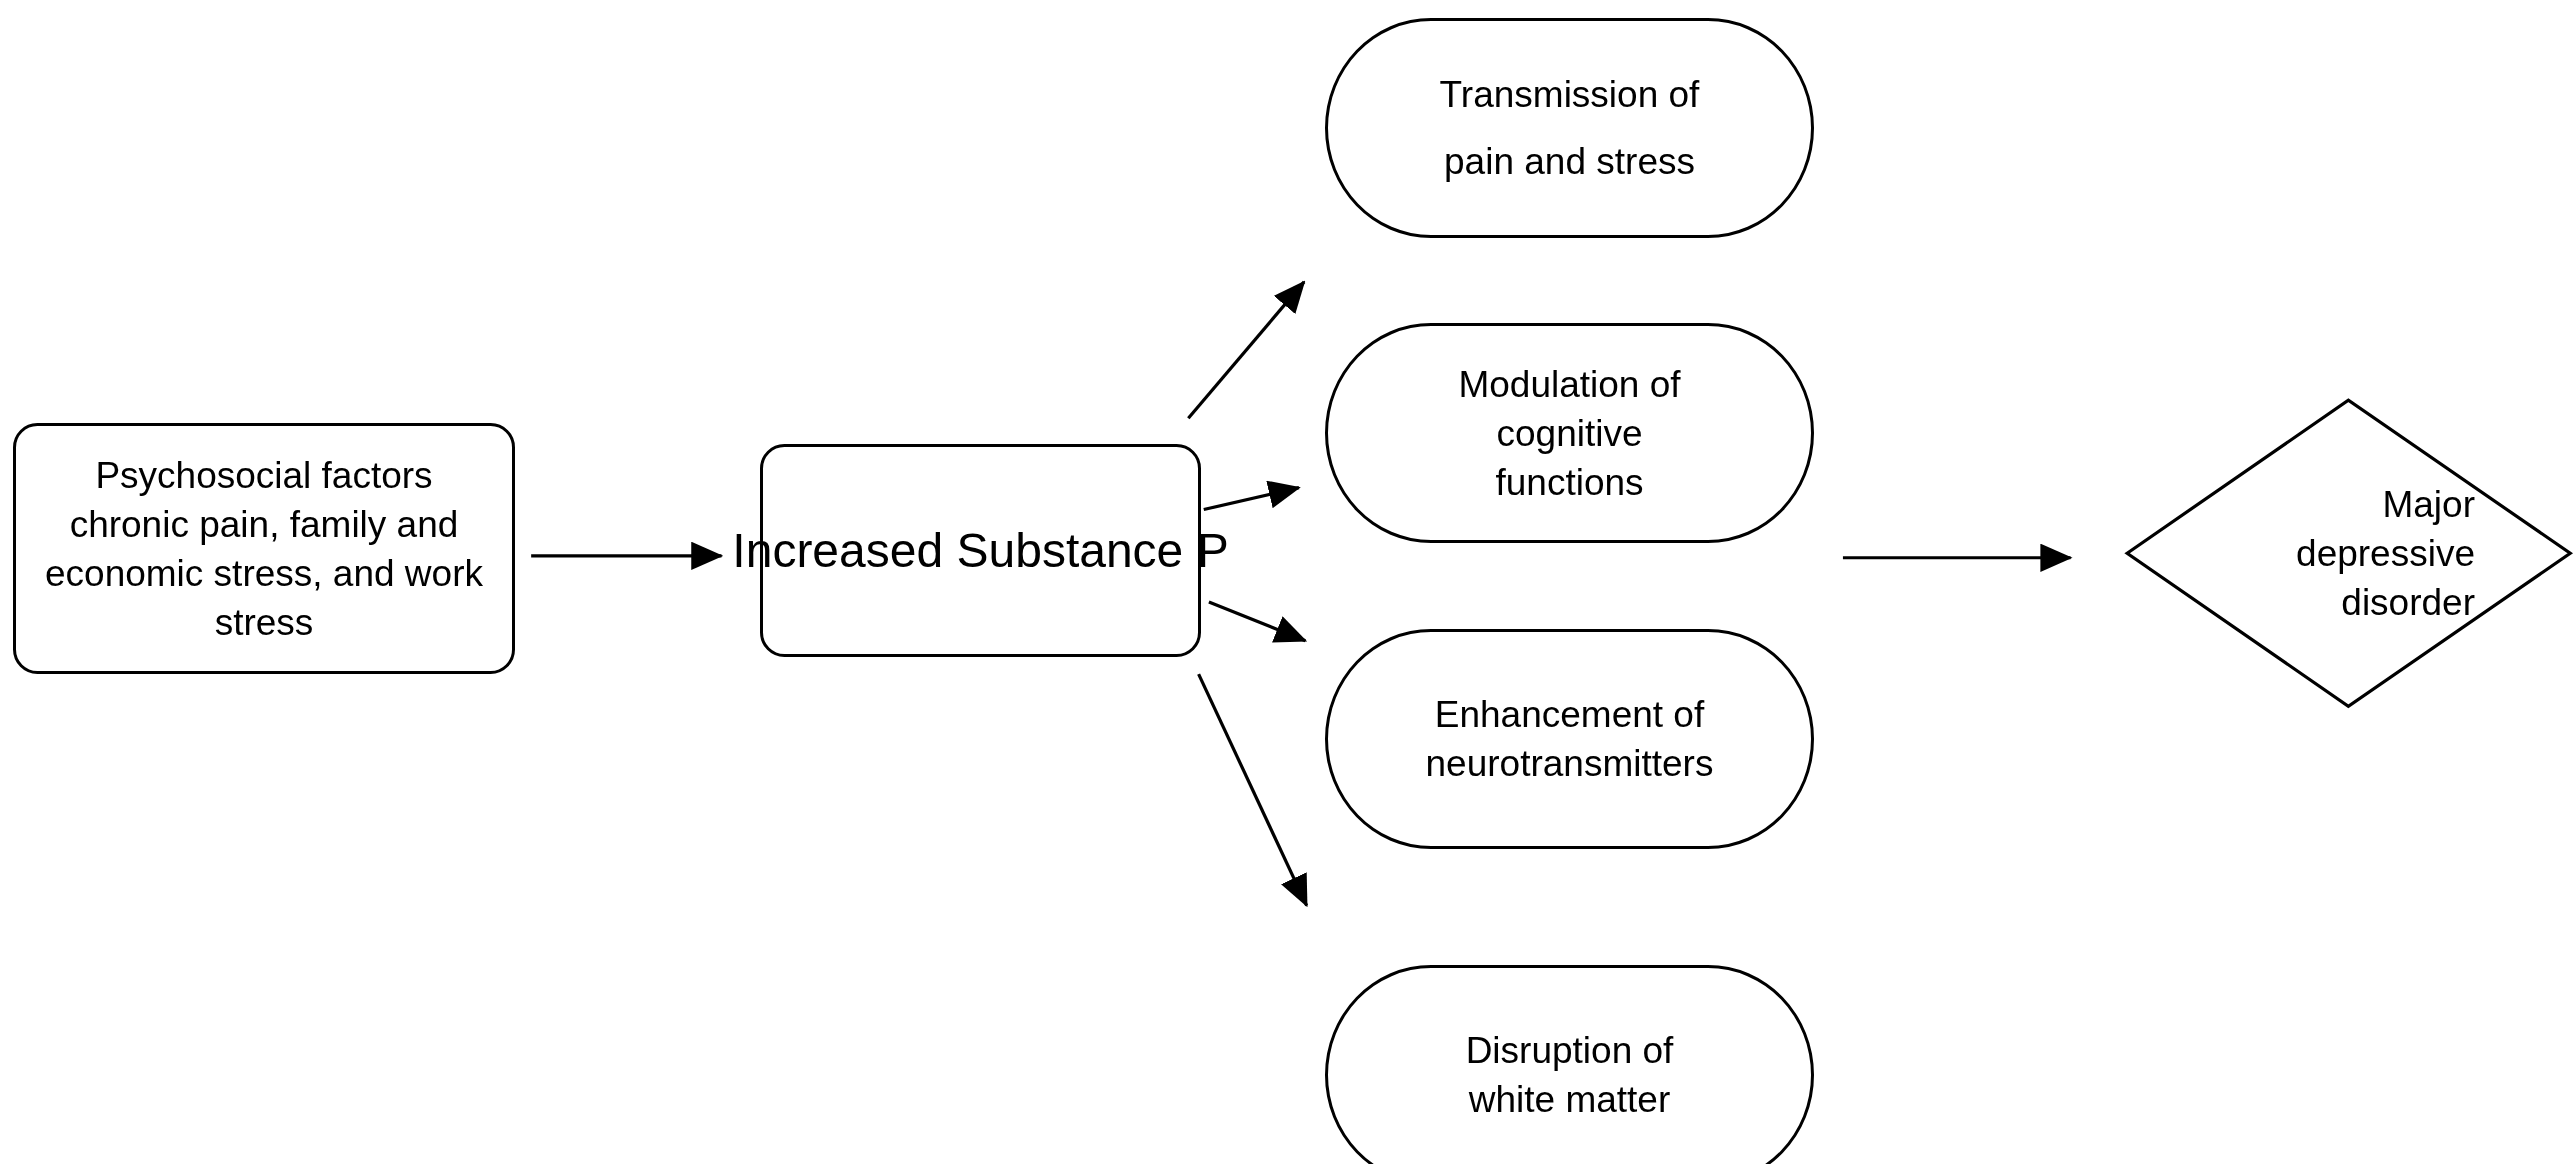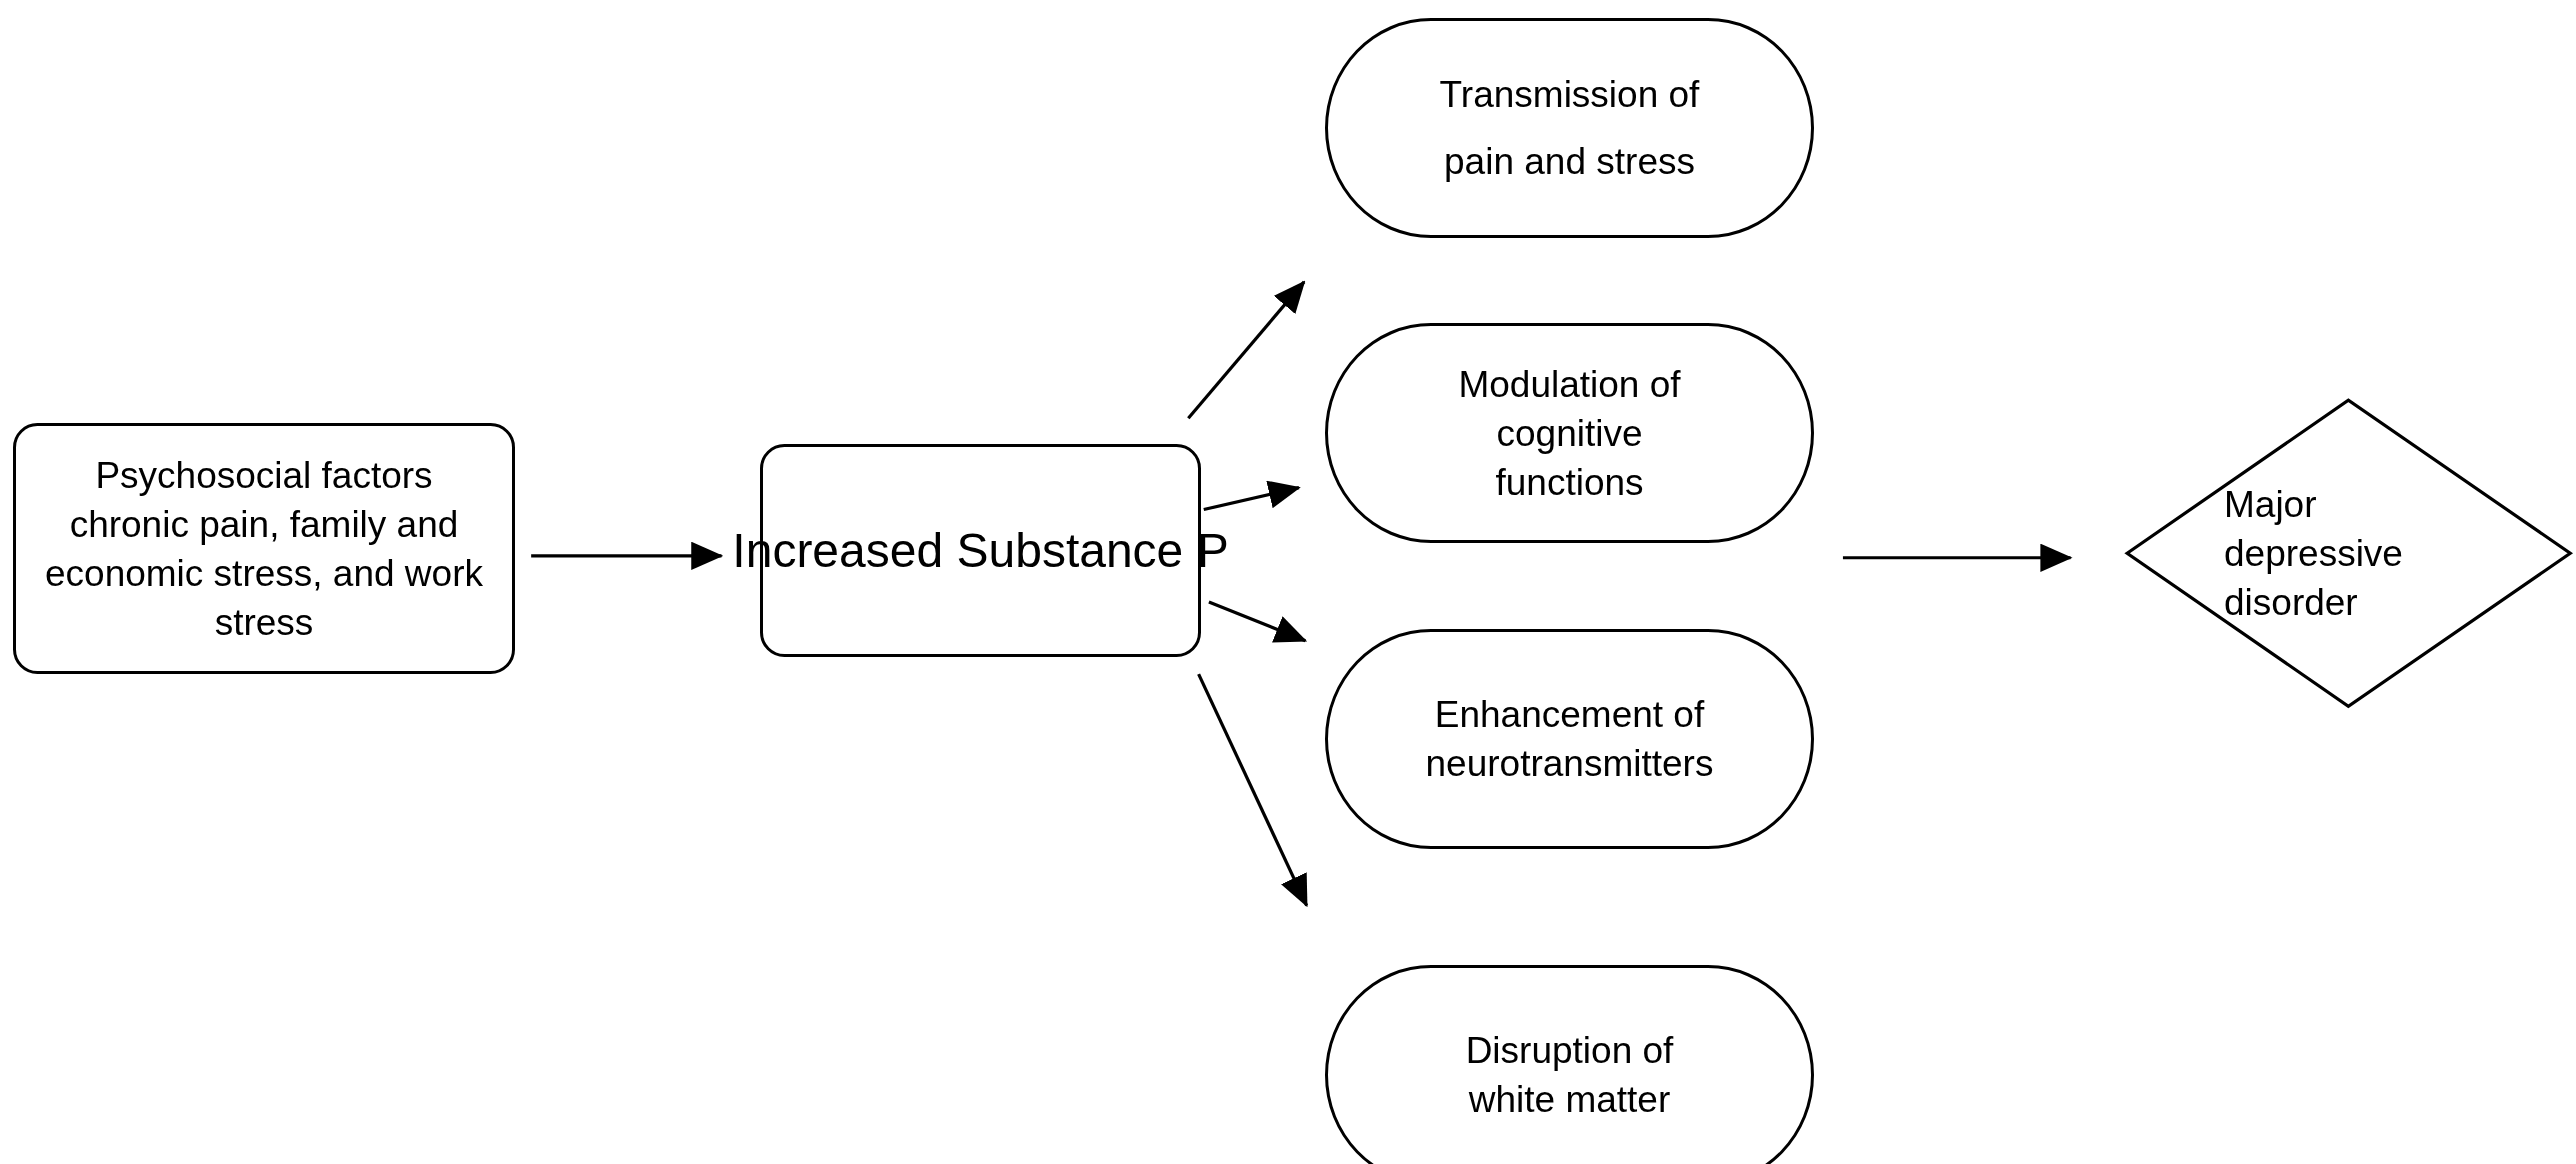--- a/index.html
+++ b/index.html
@@ -33,21 +33,21 @@
     line-height: 49px;
   }
   .node .ln { white-space: nowrap; }
   .rect-node { border-radius: 24.4px; }
   .pill-node { border-radius: 106px / 110px; border-width: 3.2px; }
   .diamond-label {
     position: absolute;
     box-sizing: border-box;
     display: flex;
     flex-direction: column;
-    align-items: flex-start;
+    align-items: flex-end;
     justify-content: center;
     text-align: center;
     font-size: 37px;
     line-height: 49px;
     background: transparent;
   }
   .n-psychosocial { left: 13px;   top: 423px;  width: 502px; height: 251px; }
   .n-substancep   { left: 760px; top: 444px;  width: 441px; height: 213px; font-size: 48px; }
   .n-transmission { left: 1325px; top: 18px;   width: 489px; height: 220px; gap: 18px; }
   .n-modulation   { left: 1325px; top: 323px;  width: 489px; height: 220px; }

